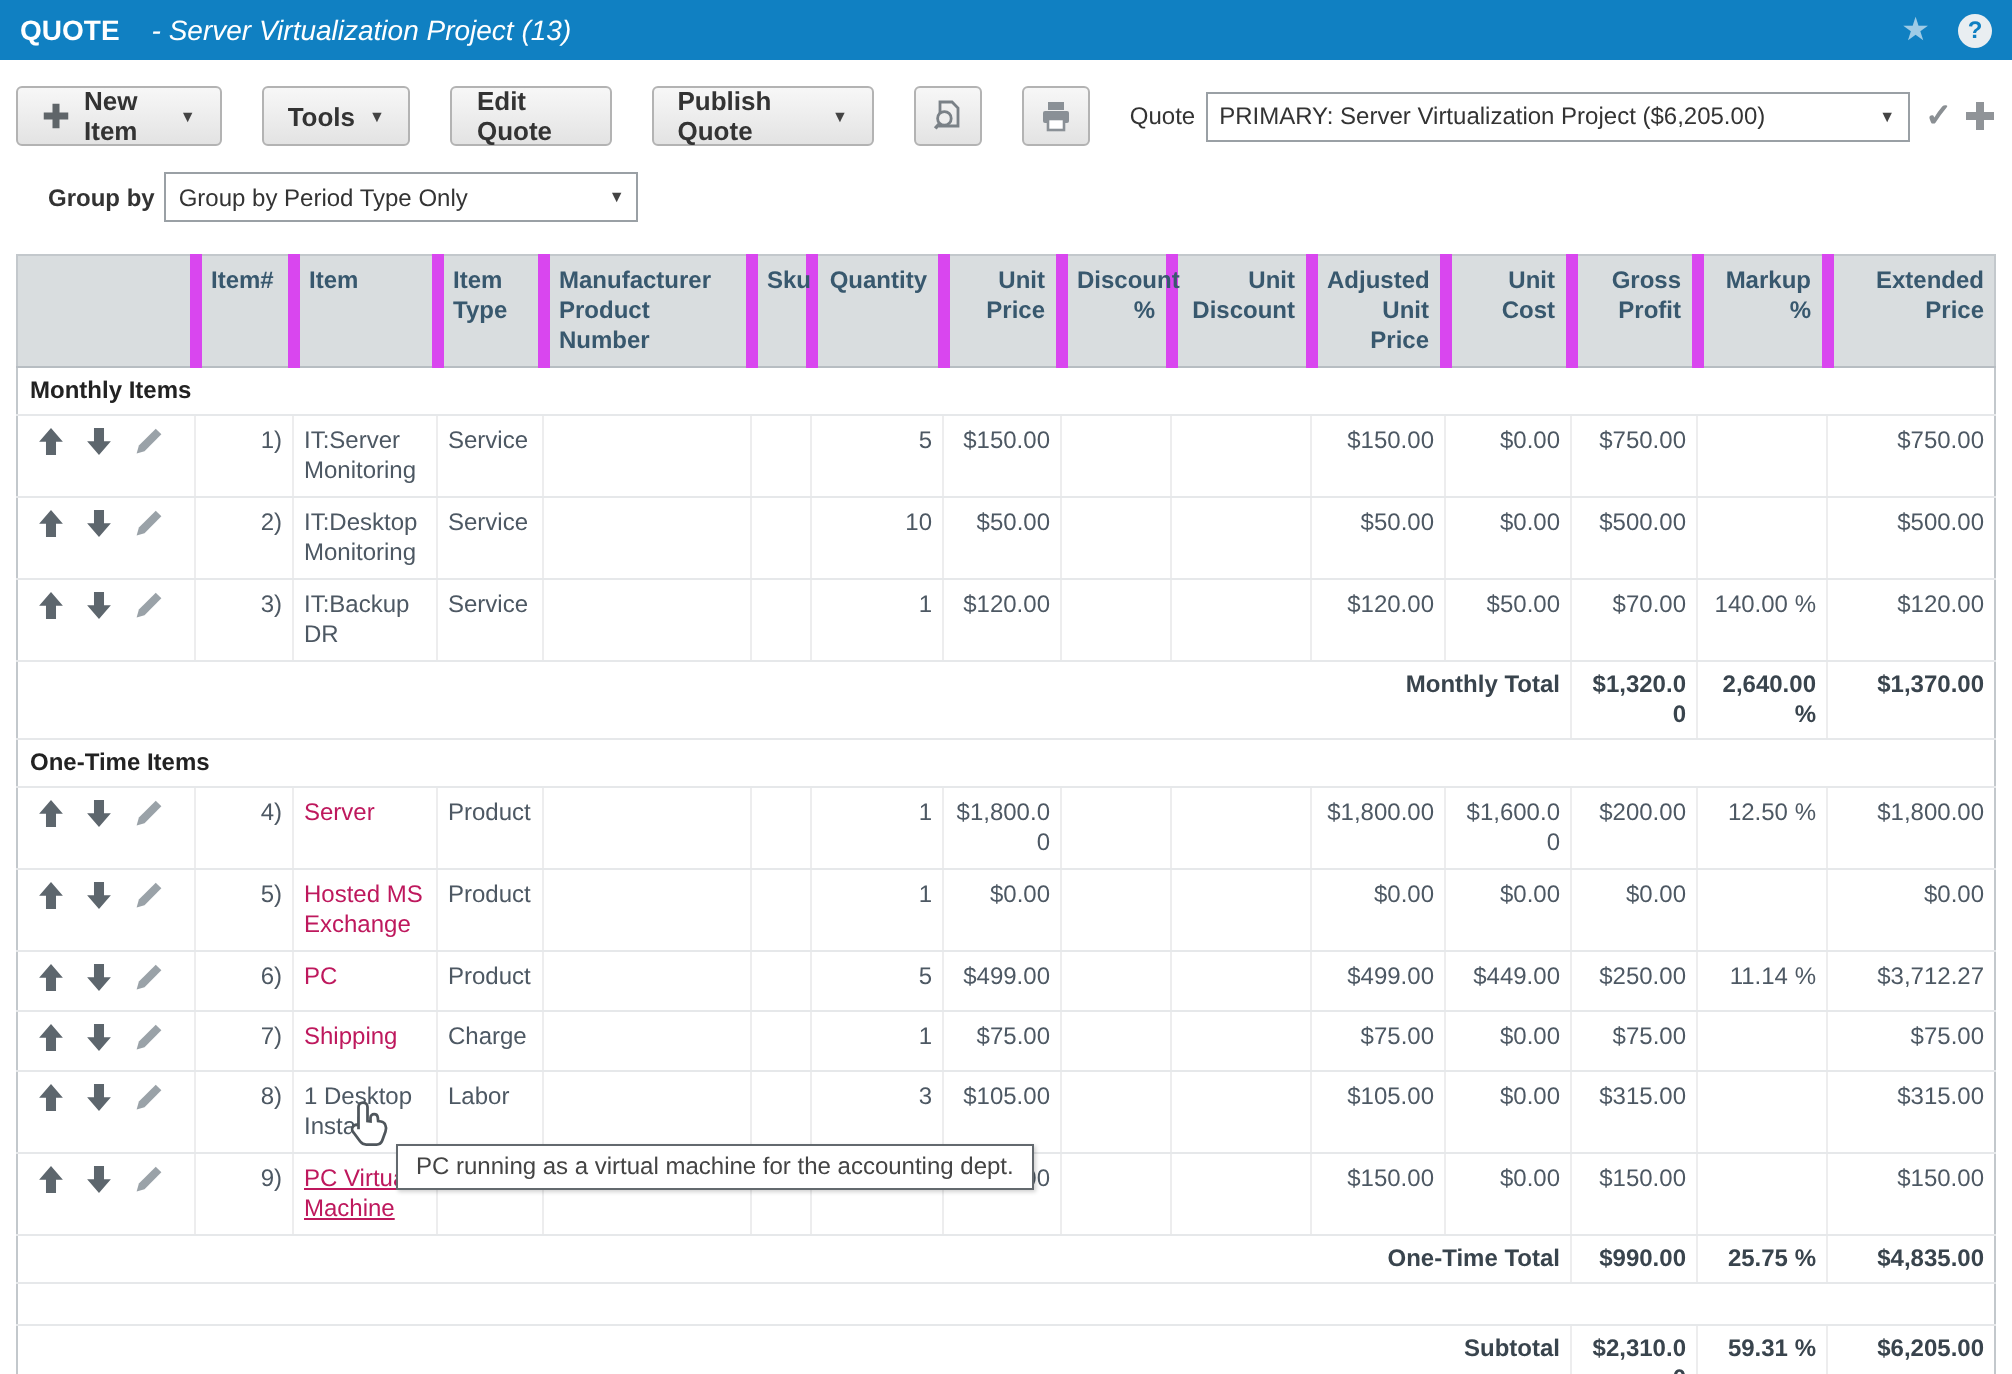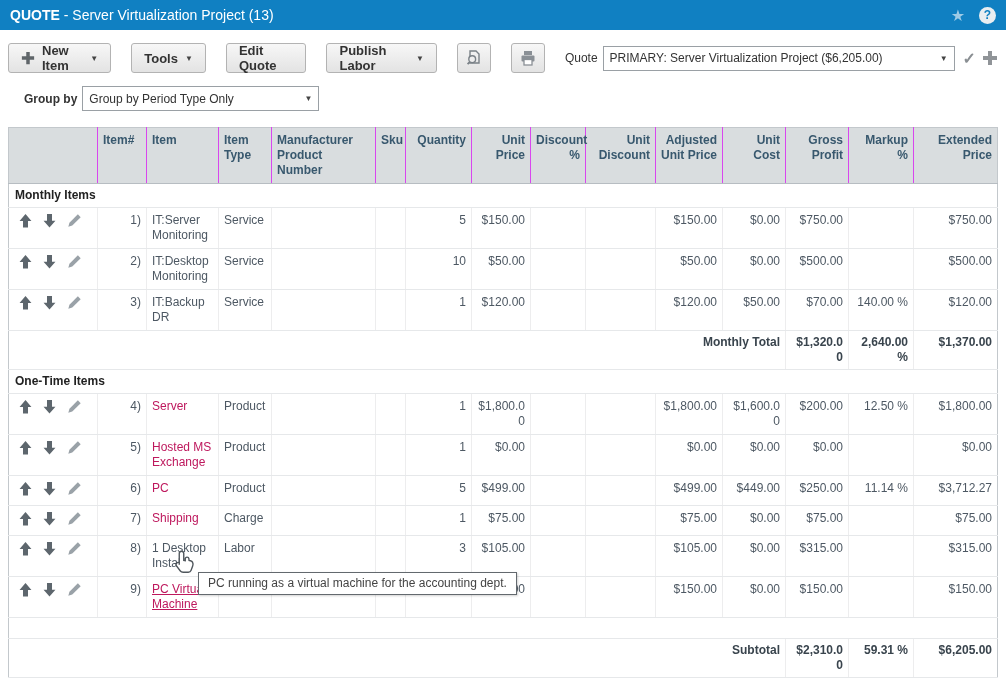--- a/index.html
+++ b/index.html
@@ -3,21 +3,21 @@
 <meta charset="utf-8">
 <style>
   * { margin:0; padding:0; box-sizing:border-box; }
   html,body { background:#ffffff; font-family:"Liberation Sans", sans-serif; }
   body { width:1006px; height:687px; position:relative; overflow:hidden; }
 
   
   .titlebar { height:30px; background:#1080c2; color:#fff; display:flex; align-items:center;
               padding:0 10px; font-size:14px; }
   .titlebar .prefix { font-weight:bold; }
-  .titlebar .rest { margin-left:4px; }
+  .titlebar .rest { margin-left:16px;font-style:italic; }
   .titlebar .spacer { flex:1; }
   .star-icon { color:#9ecbe6; font-size:16px; margin-right:14px; cursor:pointer; }
   .help-icon { width:17px; height:17px; background:#e9eef1; border-radius:50%; color:#1080c2;
                font-weight:bold; font-size:12px; text-align:center; line-height:17px; cursor:pointer; }
 
   
   .toolbar { display:flex; align-items:center; margin:13px 8px 0 8px; }
   .btn { height:30px; display:inline-flex; align-items:center; gap:7px; padding:0 12px;
          background:linear-gradient(#f7f7f7,#e3e3e3); border:1px solid #b3b3b3; border-radius:3px;
          font-size:13px; font-weight:bold; color:#333; margin-right:20px; cursor:pointer; }
@@ -41,21 +41,21 @@
 
   
   .grid-wrap { margin:16px 8px 0 8px; }
   table.grid { border-collapse:collapse; table-layout:fixed; width:989px; font-size:12px;
                border:1px solid #c3c8cc; }
   .grid col.c0{width:89px}.grid col.c1{width:49px}.grid col.c2{width:72px}.grid col.c3{width:53px}
   .grid col.c4{width:104px}.grid col.c5{width:30px}.grid col.c6{width:66px}.grid col.c7{width:59px}
   .grid col.c8{width:55px}.grid col.c9{width:70px}.grid col.c10{width:67px}.grid col.c11{width:63px}
   .grid col.c12{width:63px}.grid col.c13{width:65px}.grid col.c14{width:84px}
   .grid th { background:#d9dddf; color:#38586e; font-weight:bold; text-align:left; vertical-align:top;
-             padding:5px 5px; border-right:1px solid #d946ef; border-bottom:1px solid #b7bdc2;
+             padding:5px 5px; border-right:6px solid #d946ef; border-bottom:1px solid #b7bdc2;
              height:56px; line-height:15px; }
   .grid th.num { text-align:right; }
   .grid th:last-child { border-right:none; }
   .grid td { vertical-align:top; padding:5px 5px; color:#4d5863; line-height:15px;
              border-right:1px solid #ededee; border-bottom:1px solid #e6e8ea; word-wrap:break-word; }
   .grid td:last-child { border-right:none; }
   .grid td.num { text-align:right; }
   .grid tr.data-row td { height:28px; }
   .grid tr.group-header-row td { font-weight:bold; color:#222; border-top:1px solid #c9ced3;
                                  padding:4px 6px; height:22px; }
@@ -95,21 +95,21 @@
     <span class="caret">▼</span>
   </div>
   <div class="btn">
     <span>Tools</span>
     <span class="caret">▼</span>
   </div>
   <div class="btn">
     <span>Edit Quote</span>
   </div>
   <div class="btn">
-    <span>Publish Labor</span>
+    <span>Publish Quote</span>
     <span class="caret">▼</span>
   </div>
   <div class="btn icon-btn">
     <span>
       <svg width="18" height="18" viewBox="0 0 18 18">
         <path d="M5 2h6l3 3v9H5z" fill="none" stroke="#7a8187" stroke-width="1.4"></path>
         <circle cx="7.2" cy="10.2" r="3.4" fill="#eee" stroke="#7a8187" stroke-width="1.4"></circle>
         <line x1="4.8" y1="12.8" x2="2.6" y2="15.2" stroke="#7a8187" stroke-width="1.8"></line>
       </svg>
     </span>
@@ -451,20 +451,26 @@
           <td class="num">1</td>
           <td class="num">$150.00</td>
           <td class="num"></td>
           <td class="num"></td>
           <td class="num">$150.00</td>
           <td class="num">$0.00</td>
           <td class="num">$150.00</td>
           <td class="num"></td>
           <td class="num">$150.00</td>
         </tr>
+        <tr class="total-row">
+          <td colspan="12" class="num">One-Time Total</td>
+          <td class="num">$990.00</td>
+          <td class="num">25.75 %</td>
+          <td class="num">$4,835.00</td>
+        </tr>
         <tr class="spacer-row">
           <td colspan="15"></td>
         </tr>
         <tr class="summary-row">
           <td colspan="12" class="num">Subtotal</td>
           <td class="num">$2,310.00</td>
           <td class="num">59.31 %</td>
           <td class="num">$6,205.00</td>
         </tr>
       </tbody>

